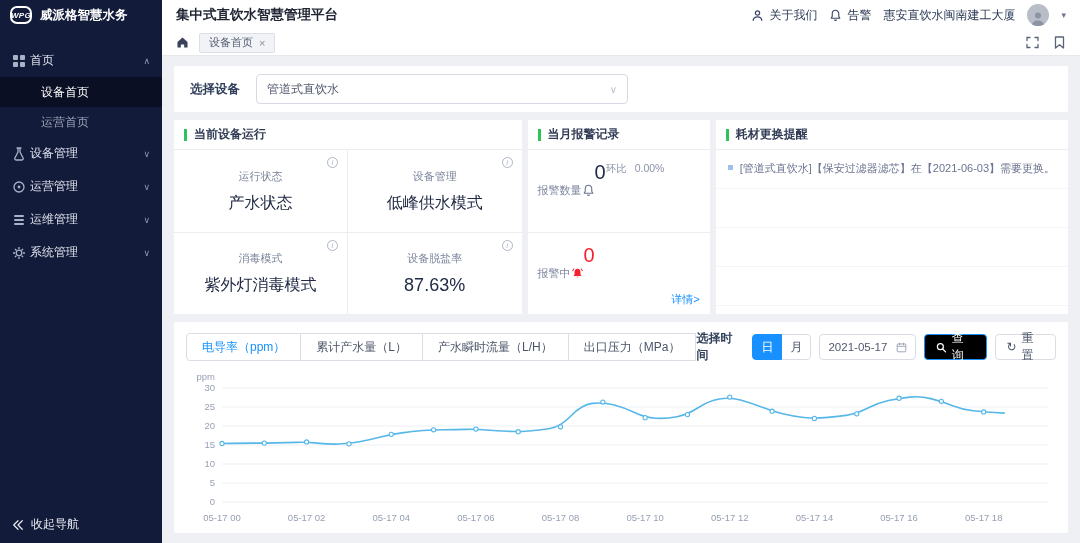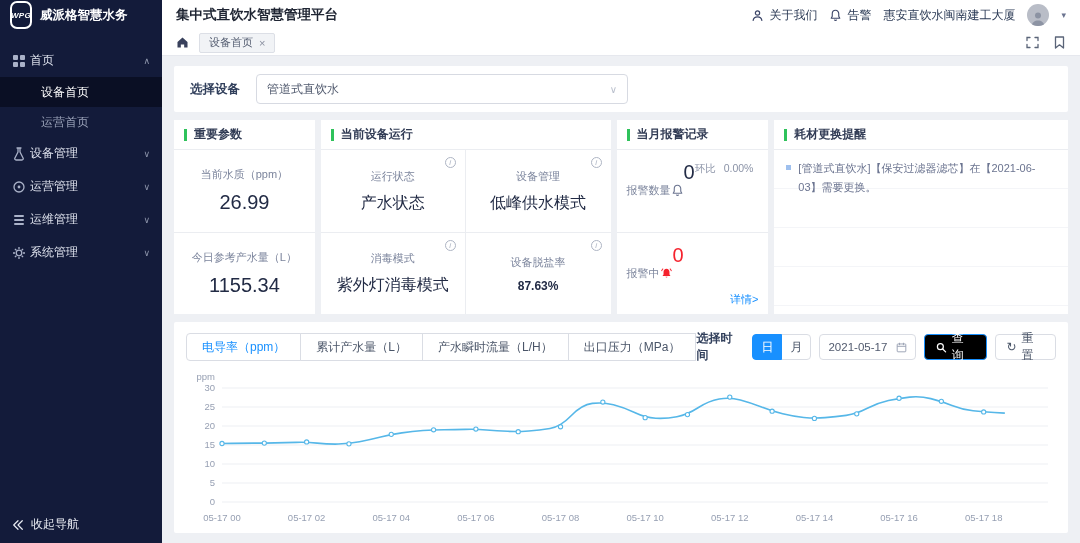--- a/index.html
+++ b/index.html
@@ -3,21 +3,21 @@
 <meta charset="utf-8">
 <style>
   * { margin:0; padding:0; box-sizing:border-box; }
   html,body { width:1080px; height:543px; }
   body { font-family:"Liberation Sans", sans-serif; font-size:12px; color:#25304a; background:#eef0f4; }
   .app { display:flex; width:1080px; height:543px; overflow:hidden; }
 
   
   .sidebar { position:relative; width:162px; flex:0 0 162px; background:#131b3a; color:#dfe3ee; }
   .logo-row { display:flex; align-items:center; gap:8px; height:30px; padding:0 10px; }
-  .logo-badge { width:22px; height:28px; border:2px solid #fff; border-radius:7px; display:flex; align-items:center; justify-content:center; font-size:8px; font-weight:bold; font-style:italic; color:#fff; letter-spacing:.3px; }
+  .logo-badge { width:22px; height:18px; border:2px solid #fff; border-radius:7px; display:flex; align-items:center; justify-content:center; font-size:8px; font-weight:bold; font-style:italic; color:#fff; letter-spacing:.3px; }
   .brand-text { font-size:12.5px; font-weight:bold; color:#fff; white-space:nowrap; }
   .menu { padding-top:14px; }
   .menu-item { display:flex; align-items:center; gap:4px; height:33px; padding:0 12px; cursor:pointer; color:#dfe3ee; }
   .mi-icon { width:14px; height:14px; color:#aab2c8; display:flex; }
   .mi-icon svg { width:14px; height:14px; }
   .mi-caret { margin-left:auto; font-size:9px; color:#8e96ac; }
   .menu-child { height:30px; line-height:30px; padding-left:41px; color:#9aa2b8; cursor:pointer; }
   .menu-child.active { background:#0a0f24; color:#fff; }
   .collapse-nav { position:absolute; bottom:10px; left:12px; display:flex; align-items:center; gap:7px; color:#e8ebf2; cursor:pointer; }
   .collapse-nav svg { width:12px; height:12px; }
@@ -64,21 +64,21 @@
   .p-params { flex:141; }
   .pa-cell { flex:1; display:flex; flex-direction:column; align-items:center; justify-content:center; gap:9px; }
   .pa-cell + .pa-cell { border-top:1px solid #ebedf1; }
 
   .p-running { flex:290; }
   .pb-body { display:grid; grid-template-columns:1fr 1fr; grid-template-rows:1fr 1fr; }
   .pb-cell { position:relative; display:flex; flex-direction:column; align-items:center; justify-content:center; gap:9px; }
   .pb-cell:nth-child(odd) { border-right:1px solid #ebedf1; }
   .pb-cell:nth-child(3), .pb-cell:nth-child(4) { border-top:1px solid #ebedf1; }
   .pb-val { font-size:16px; font-weight:500; color:#222b45; }
-  .pb-val.pct { font-size:12px; font-weight:bold; }
+  .pb-val.pct { font-size:18px; font-weight:normal; }
   .info-i { position:absolute; top:7px; right:9px; width:11px; height:11px; border:1px solid #aeb5c4; border-radius:50%; color:#aeb5c4; font-size:8px; line-height:9px; text-align:center; font-style:italic; }
 
   .p-alarms { flex:152; }
   .pc-cell { flex:1; position:relative; padding:8px 10px; display:flex; flex-direction:row; }
   .pc-cell + .pc-cell { border-top:1px solid #ebedf1; }
   .pc-head { display:flex; align-items:center; justify-content:space-between; }
   .pc-head svg { width:13px; height:13px; }
   .pc-val { font-size:20px; color:#222b45; margin-top:3px; }
   .pc-val.red { color:#f5222d; }
   .pc-ring { margin-top:4px; font-size:10.5px; color:#8b93a7; display:flex; gap:8px; }
@@ -245,36 +245,20 @@
       <section class="card select-card">
         <span class="sel-label">选择设备</span>
         <div class="select-box">
           <span>管道式直饮水</span>
           <span class="sel-caret">∨</span>
         </div>
       </section>
 
       <section class="panel-row">
 
-        <div class="panel p-params">
-          <div class="panel-hd">
-            <span class="green-bar"></span>
-            <span class="panel-title">重要参数</span>
-          </div>
-          <div class="panel-body">
-            <div class="pa-cell">
-              <span class="lbl">当前水质（ppm）</span>
-              <span class="big-val">26.99</span>
-            </div>
-            <div class="pa-cell">
-              <span class="lbl">今日参考产水量（L）</span>
-              <span class="big-val">1155.34</span>
-            </div>
-          </div>
-        </div>
 
         <div class="panel p-running">
           <div class="panel-hd">
             <span class="green-bar"></span>
             <span class="panel-title">当前设备运行</span>
           </div>
           <div class="panel-body pb-body">
             <div class="pb-cell">
               <span class="info-i">i</span>
               <span class="lbl">运行状态</span>

